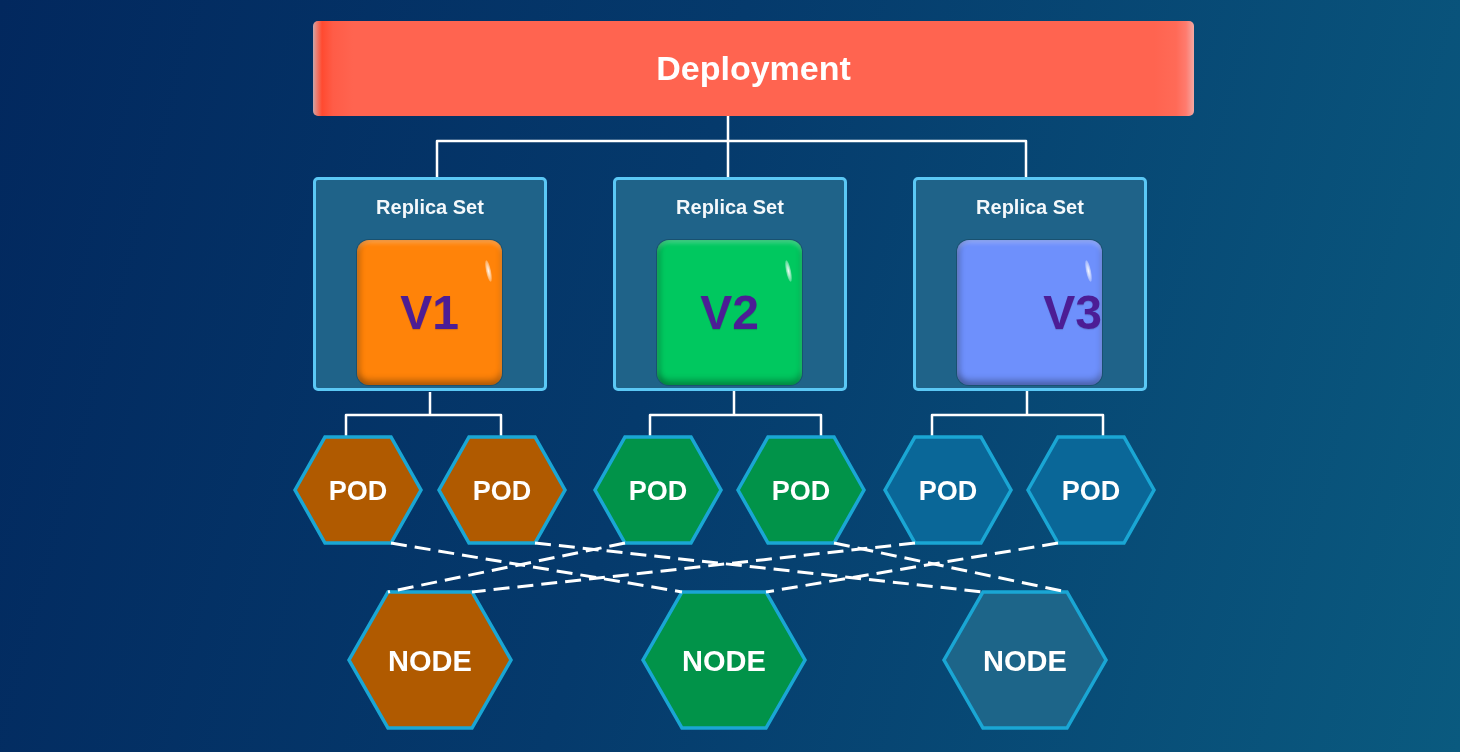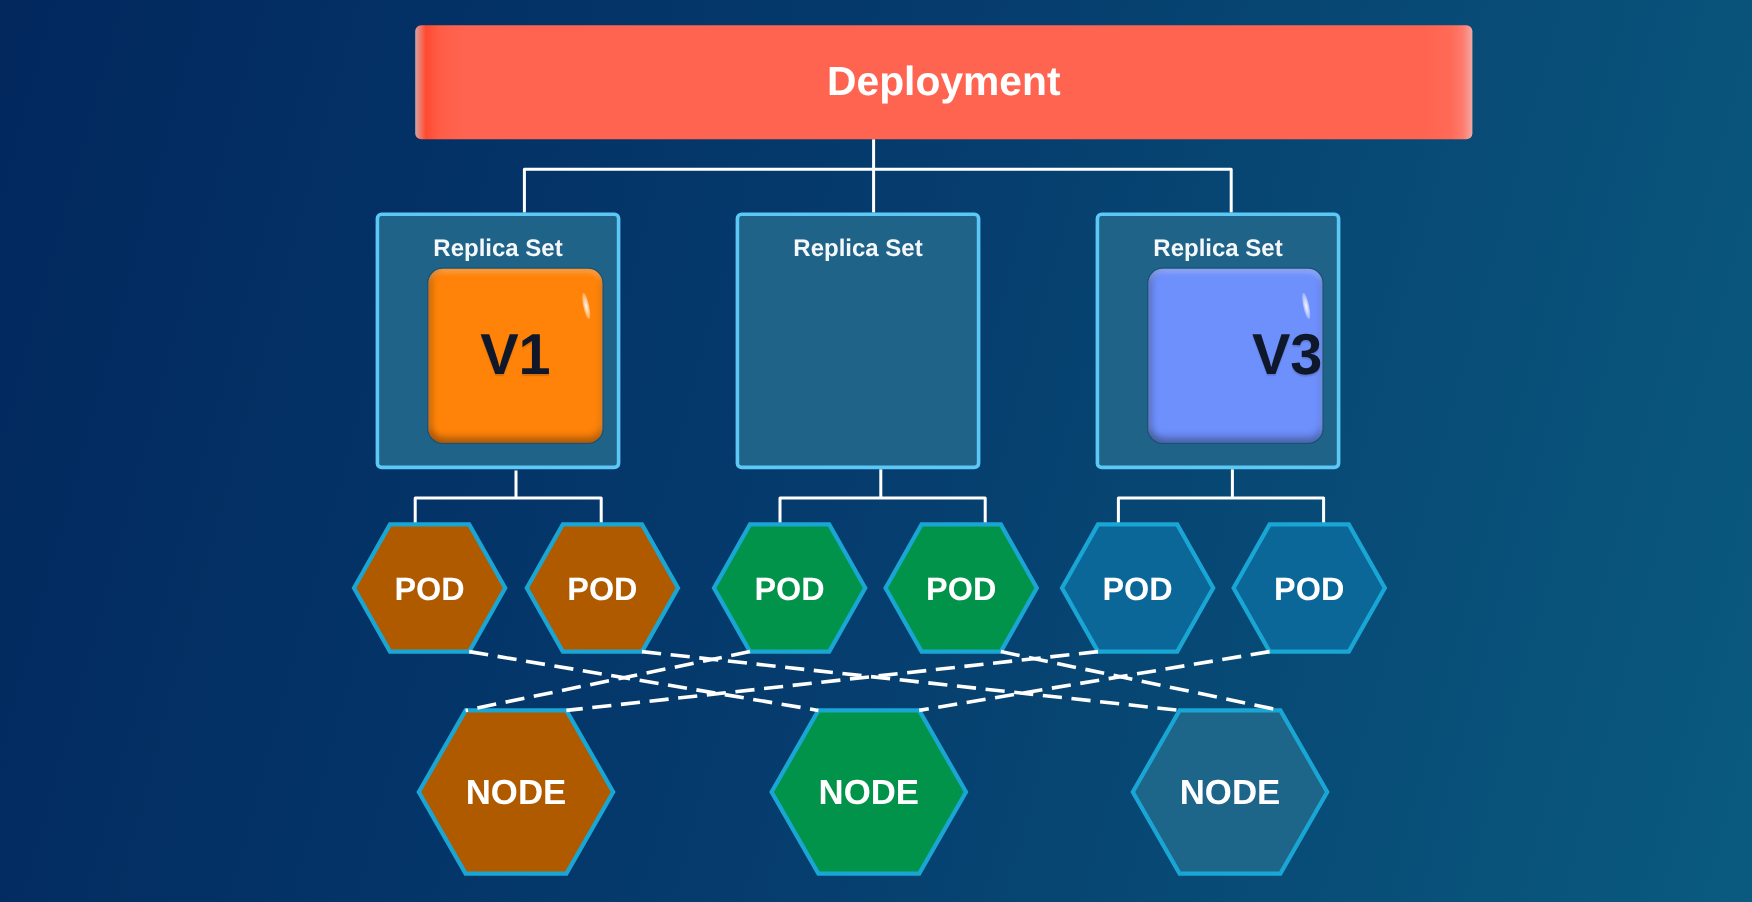--- a/index.html
+++ b/index.html
@@ -22,37 +22,37 @@
     .pod-label { font-size: 27px; }
     .node-label { font-size: 29px; }
 
     .deployment {
       position: absolute; z-index: 2;
       left: 313px; top: 21px; width: 881px; height: 95px; border-radius: 5px;
       background: linear-gradient(to right,
         #c9a5aa 0px, #ea8479 3px, #ff4a30 9px, #ff5c47 20px, #ff6450 40px,
         #ff6450 calc(100% - 40px), #ff6a57 calc(100% - 18px), #ff7b6e calc(100% - 8px), #f3a8a3 100%);
       color: #ffffff; text-align: center; line-height: 95px;
-      font-size: 34px; font-weight: bold; margin-left: 33px;
+      font-size: 34px; font-weight: bold;
     }
     .replica-box {
       position: absolute; z-index: 2; box-sizing: border-box;
-      width: 204px; height: 214px; top: 177px;
+      width: 234px; height: 214px; top: 177px;
       border: 3px solid #5bc8f5; border-radius: 5px; background: #1f6389; padding-left: 23px;
     }
     .replica-label {
       position: absolute; left: 0; right: 0; top: 15px; height: 24px; line-height: 24px;
       text-align: center; color: #f4f8fb; font-size: 20px; font-weight: bold;
     }
     .version-square {
-      position: absolute; left: 41px; top: 44px; width: 145px; height: 145px;
+      position: absolute; left: 41px; top: 60px; width: 145px; height: 145px;
       border-radius: 12px; box-sizing: border-box;
       box-shadow: inset 0 -5px 6px rgba(0,0,0,0.28), inset 4px 0 5px rgba(0,0,0,0.12),
                   inset 0 3px 4px rgba(255,255,255,0.28), 0 0 0 1px rgba(0,0,0,0.18);
-      color: #0f172a; text-align: center; line-height: 145px;
+      color: #4c1d95; text-align: center; line-height: 145px;
       font-size: 48px; font-weight: bold;
       text-shadow: 0 1px 1px rgba(0,0,0,0.15);
     }
     .gloss {
       position: absolute; right: 11px; top: 20px; width: 5px; height: 22px;
       border-radius: 50%;
       background: radial-gradient(ellipse at center, rgba(255,255,255,0.95) 0%, rgba(255,255,255,0.4) 60%, rgba(255,255,255,0) 100%);
       transform: rotate(-12deg);
     }
   </style>
@@ -129,20 +129,24 @@
   <div class="replica-box" style="left: 313px; border-color: rgb(91, 200, 245); background-color: rgb(31, 99, 137);">
     <div class="replica-label">Replica Set</div>
     <div class="version-square" style="background: rgb(255, 131, 9);">
       <span>V1</span>
       <div class="gloss"></div>
     </div>
   </div>
 
   <div class="replica-box" style="left: 613px; border-color: rgb(91, 200, 245); background-color: rgb(31, 99, 137);">
     <div class="replica-label">Replica Set</div>
+    <div class="version-square" style="background: rgb(0, 200, 95);">
+      <span>V2</span>
+      <div class="gloss"></div>
+    </div>
   </div>
 
   <div class="replica-box" style="left: 913px; border-color: rgb(91, 200, 245); background-color: rgb(31, 99, 137);">
     <div class="replica-label">Replica Set</div>
     <div class="version-square" style="background: rgb(110, 144, 252); text-align: right;">
       <span>V3</span>
       <div class="gloss"></div>
     </div>
   </div>
 

